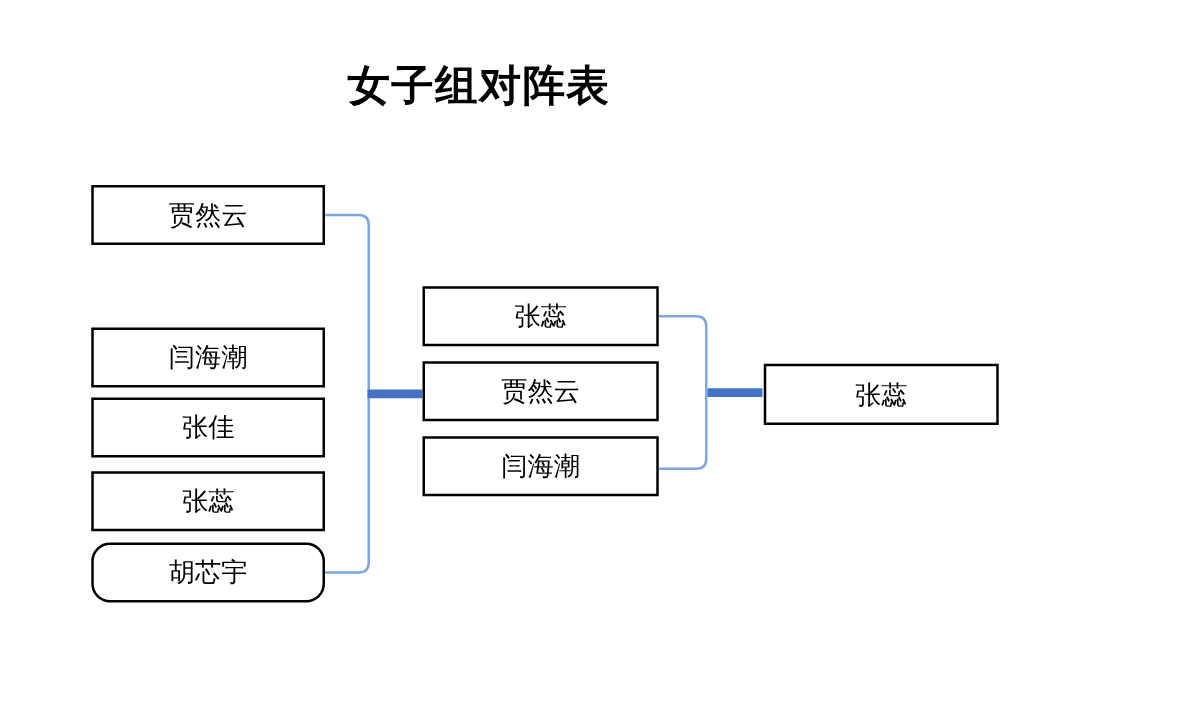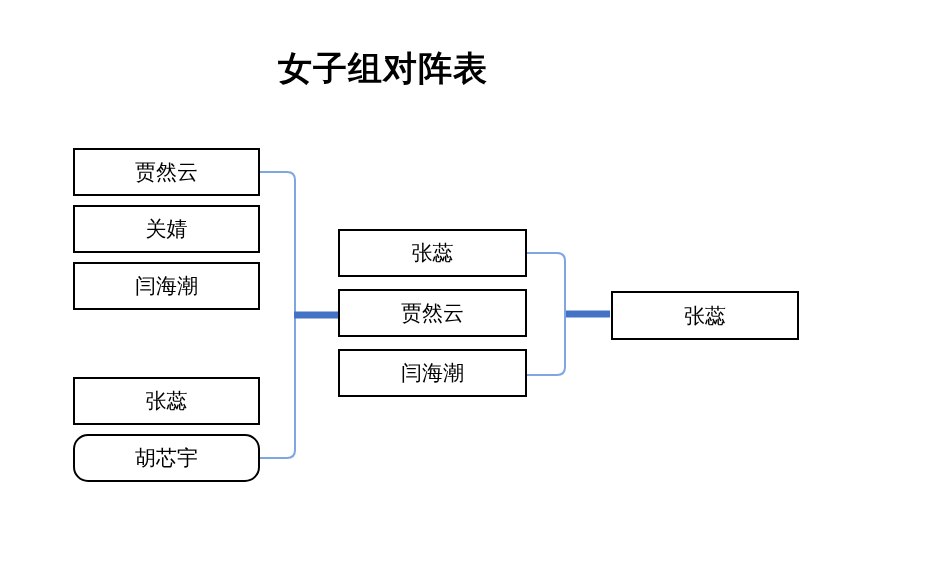--- a/index.html
+++ b/index.html
@@ -86,25 +86,25 @@
     <line class="thick-line" x1="294" y1="315" x2="338" y2="315"></line>
 
     <path class="thin-line" d="M527,253 L557,253 Q565,253 565,261 L565,367 Q565,375 557,375 L527,375"></path>
 
     <line class="thick-line" x1="566" y1="314" x2="610" y2="314"></line>
   </svg>
 
   <div class="box r1 r1-0">
     <span>贾然云</span>
   </div>
-  <div class="box r1 r1-1">
-    <span>关婧</span>
-  </div>
   <div class="box r1 r1-2">
     <span>闫海潮</span>
+  </div>
+  <div class="box r1 r1-3">
+    <span>张佳</span>
   </div>
   <div class="box r1 r1-4">
     <span>张蕊</span>
   </div>
   <div class="box r1 r1-5">
     <span>胡芯宇</span>
   </div>
 
   <div class="box r2 r2-0">
     <span>张蕊</span>

